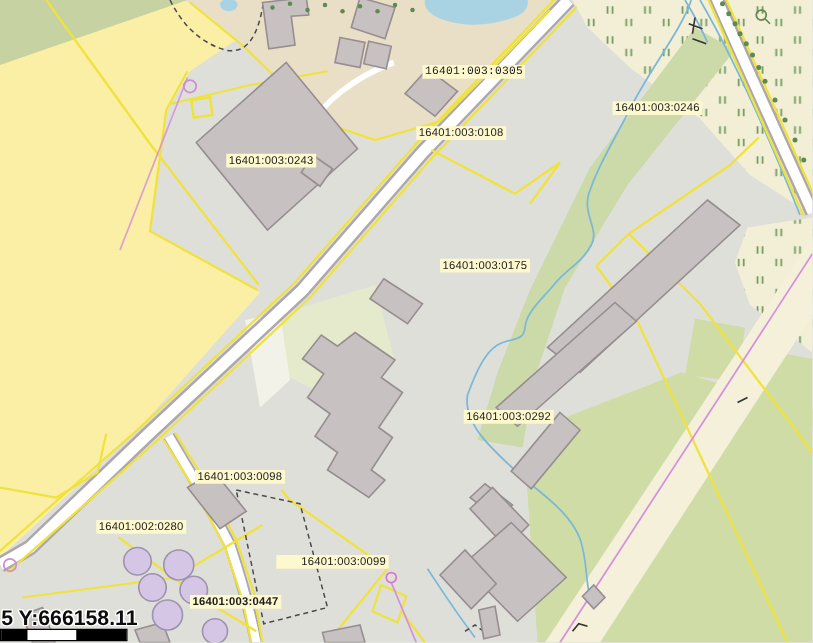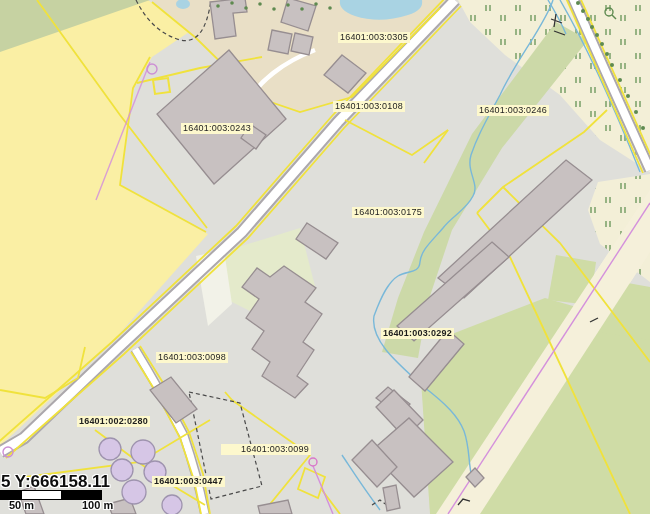--- a/index.html
+++ b/index.html
@@ -201,35 +201,31 @@
         <line x1="612" y1="15" x2="616" y2="19"></line>
   </g>
   <g stroke="#333" stroke-width="1.3" fill="none">
     <path d="M551,19 L562,23 M556,14 L554,27"></path>
     <path d="M554,31 L565,35"></path>
     <path d="M458,505 L463,499 L470,501"></path>
     <path d="M590,322 L598,318"></path>
   </g>
 </svg>
 
-  <span class="parcel-label" style="left: 338px; top: 32px;">16401:003:0305</span>
+  <span class="parcel-label" style="left: 338px; top: 52px; font-family: Liberation Mono, monospace;">16401:003:0305</span>
   <span class="parcel-label" style="left: 333px; top: 101px; text-align: center;">16401:003:0108</span>
-  <span class="parcel-label" style="left: 477px; top: 81px; margin-top: 24px;">16401:003:0246</span>
+  <span class="parcel-label" style="left: 490px; top: 81px;">16401:003:0246</span>
   <span class="parcel-label" style="left: 181px; top: 123px;">16401:003:0243</span>
   <span class="parcel-label" style="left: 352px; top: 207px;">16401:003:0175</span>
-  <span class="parcel-label" style="left: 381px; top: 328px; font-weight: bold;">16401:003:0292</span>
-  <span class="parcel-label" style="left: 156px; top: 352px;">16401:003:0098</span>
-  <span class="parcel-label" style="left: 77px; top: 416px; font-weight: bold;">16401:002:0280</span>
+  <span class="parcel-label" style="left: 371px; top: 328px;">16401:003:0292</span>
+  <span class="parcel-label" style="left: 156px; top: 376px;">16401:003:0098</span>
+  <span class="parcel-label" style="left: 77px; top: 416px;">16401:002:0280</span>
   <span class="parcel-label" style="left: 221px; top: 444px; padding-left: 20px;">16401:003:0099</span>
   <span class="parcel-label" style="left: 152px; top: 476px; font-weight: bold;">16401:003:0447</span>
 
   <div class="map-overlay">
     <div class="ov-text">5 Y:666158.11</div>
     <div class="scalebar">
       <div class="seg-white"></div>
     </div>
-    <div class="scalebar-labels">
-      <span class="sb-50">50 m</span>
-      <span class="sb-100">100 m</span>
-    </div>
   </div>
 
 </div>
 
 </body></html>

